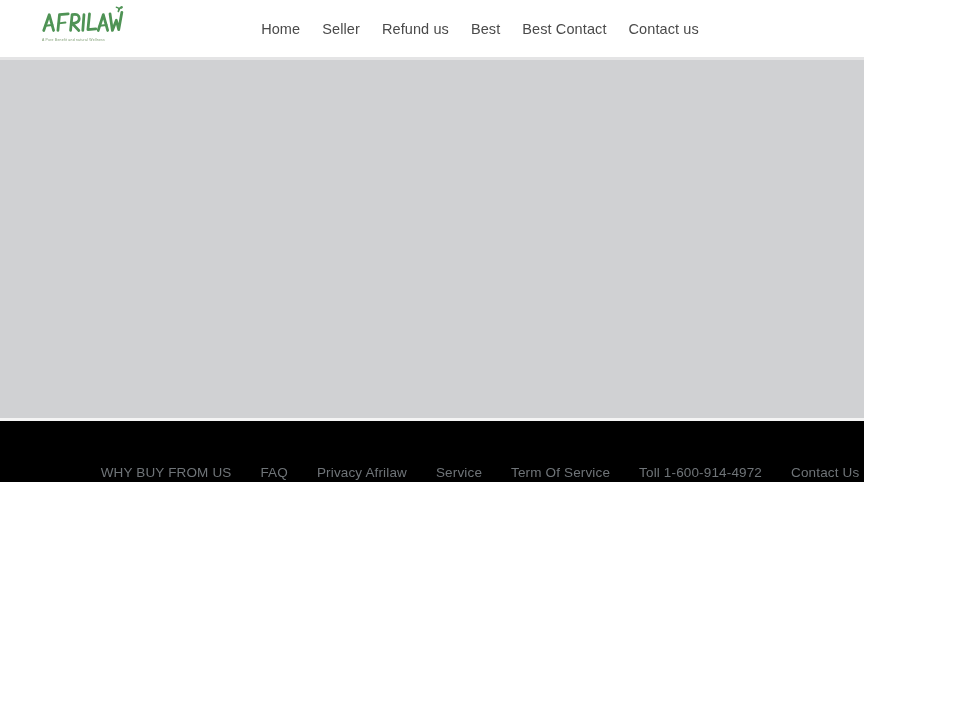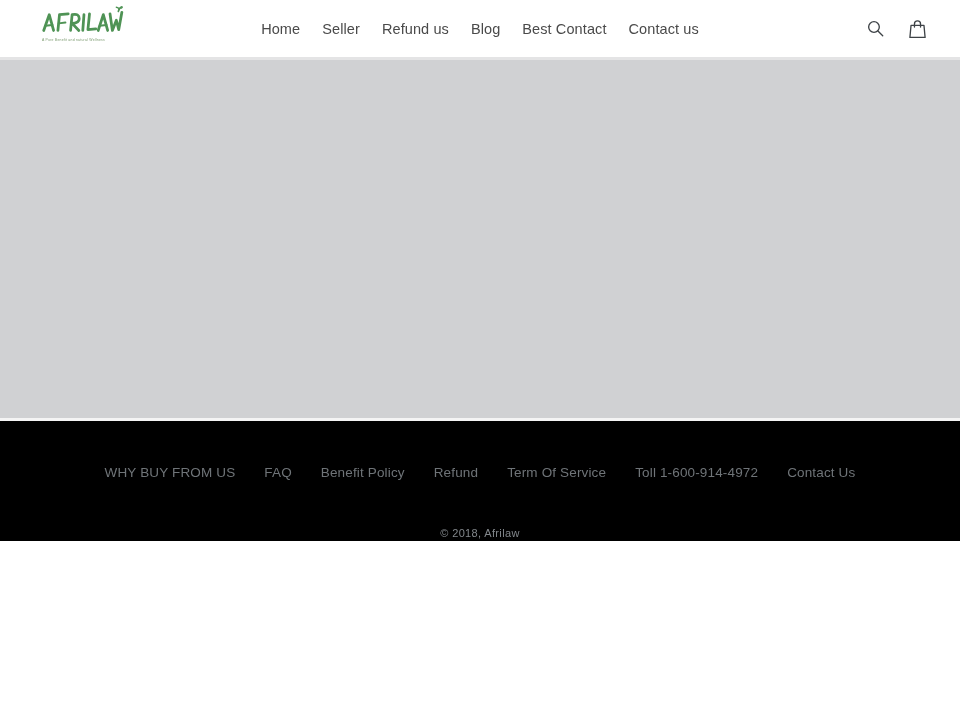--- a/index.html
+++ b/index.html
@@ -8,21 +8,21 @@
     margin: 0;
     padding: 0;
     width: 960px;
     height: 720px;
     background: #ffffff;
     font-family: "Liberation Sans", sans-serif;
     -webkit-font-smoothing: antialiased;
   }
 
   .page {
-    width: 960px;
+    width: 864px;
     height: 720px;
     position: relative;
     background: #ffffff;
     overflow: hidden;
   }
 
   
   .site-header {
     height: 57px;
     width: 960px;
@@ -205,21 +205,21 @@
         <path d="M201 7 Q205 1 209 3 Q206 9 201 7 Z" fill="#4f9355"></path>
       </svg>
       <span class="logo-tagline">A Pure Benefit and natural Wellness</span>
     </a>
 
     <nav class="main-nav">
       <ul>
         <li><a href="#">Home</a></li>
         <li><a href="#">Seller</a></li>
         <li><a href="#">Refund us</a></li>
-        <li><a href="#">Blog</a></li>
+        <li><a href="#">Best</a></li>
         <li><a href="#">Best Contact</a></li>
         <li><a href="#">Contact us</a></li>
       </ul>
     </nav>
 
     <div class="header-icons">
       <button class="icon-btn" aria-label="Search">
         <svg width="19" height="19" viewBox="0 0 20 20" fill="none" stroke="currentColor" stroke-width="1.4">
           <circle cx="8.4" cy="8.4" r="5.6"></circle>
           <line x1="12.6" y1="12.6" x2="17.6" y2="17.6" stroke-linecap="round"></line>
@@ -240,25 +240,24 @@
     <section class="hero-block"></section>
     <div class="hero-bottom-fade"></div>
   </main>
 
   <footer class="site-footer">
 
     <nav class="footer-nav">
       <ul>
         <li><a href="#">WHY BUY FROM US</a></li>
         <li><a href="#">FAQ</a></li>
-        <li><a href="#">Benefit Policy</a></li>
-        <li><a href="#">Refund</a></li>
+        <li><a href="#">Privacy Afrilaw</a></li>
+        <li><a href="#">Service</a></li>
         <li><a href="#">Term Of Service</a></li>
         <li><a href="#">Toll 1-600-914-4972</a></li>
         <li><a href="#">Contact Us</a></li>
       </ul>
     </nav>
 
-    <div class="footer-copyright">© 2018, Afrilaw</div>
 
   </footer>
 
 </div>
 
 </body></html>

